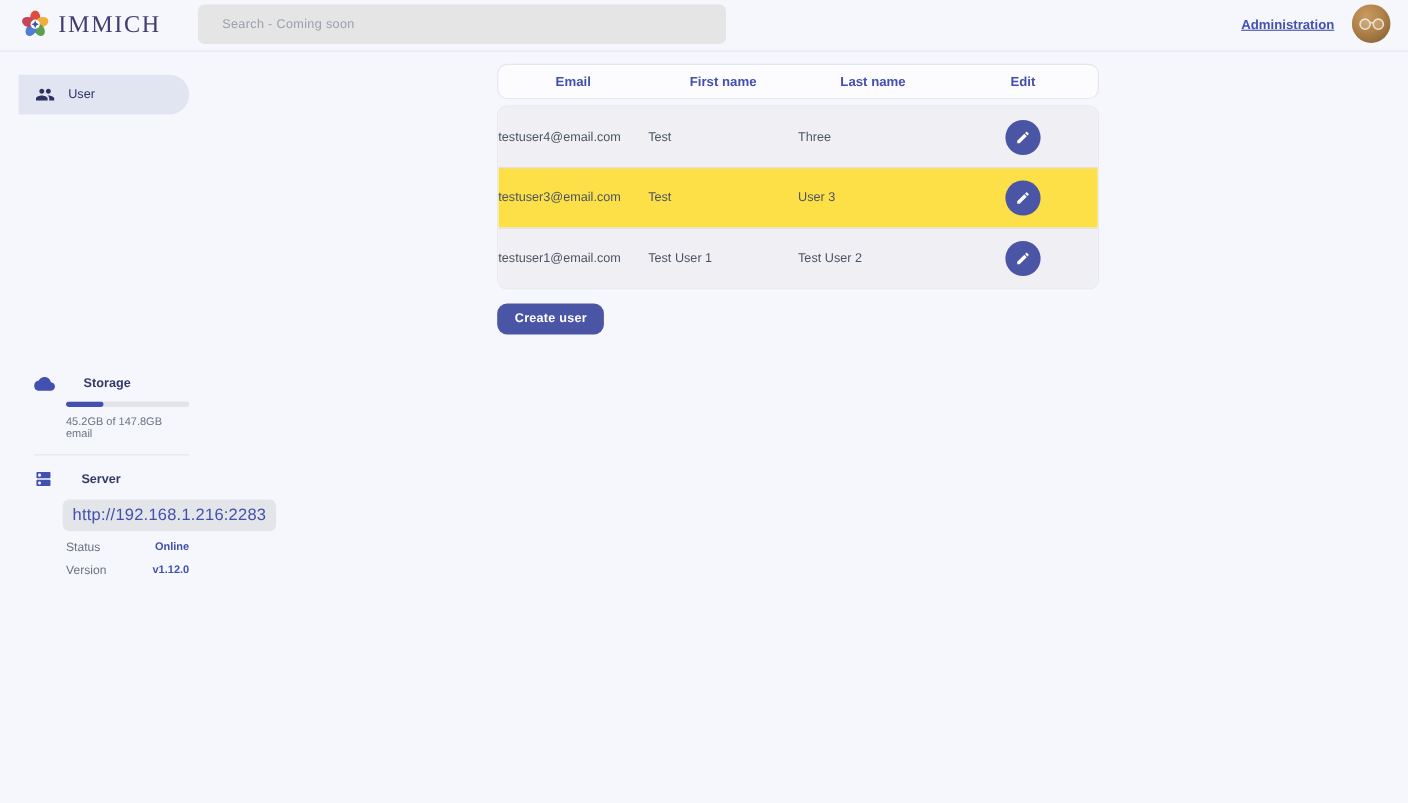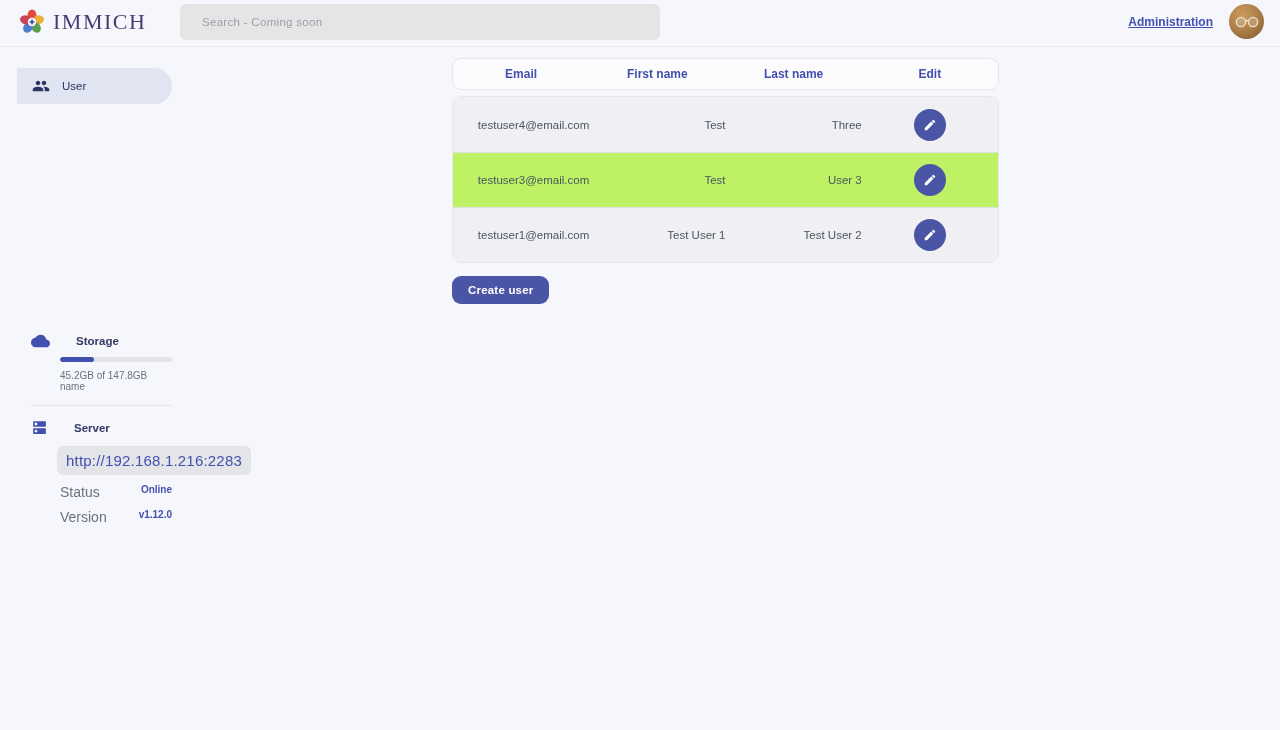--- a/index.html
+++ b/index.html
@@ -66,21 +66,21 @@
   }
   .progress-fill { height: 100%; border-radius: 3px; background: #4250af; width: 30%; }
   .usage-text { margin-top: 8px; font-size: 10px; color: #6b7280; }
   .s-divider { border: none; border-top: 1px solid #e2e4ea; margin: 13px 16px 13px 14px; }
   .url-pill {
     display: inline-block; margin-left: 40px; margin-top: 10px;
     background: #e4e5e9; border-radius: 6px; padding: 6px 9px;
     font-size: 15px; font-weight: normal; color: #4250af; letter-spacing: .2px;
   }
   .kv { display: flex; justify-content: space-between; margin: 9px 16px 0 43px; }
-  .kv .k { font-size: 14px; color: #6b7280; }
+  .kv .k { font-size: 11px; color: #6b7280; }
   .kv .v { font-size: 10px; font-weight: bold; color: #4250af; }
 
   
   .main { position: absolute; top: 47px; left: 171px; right: 0; bottom: 0; }
   .titlebar {
     height: 59px; border-bottom: 1px solid #e6e8ef;
     display: flex; align-items: center; padding-left: 22px;
   }
   .page-title { font-size: 15.5px; font-weight: bold; color: #4652ad; letter-spacing: .2px; }
   .content { padding: 11px 0 0 281px; }
@@ -98,22 +98,22 @@
   }
   .t-body {
     border: 1px solid #e5e7ee; border-radius: 9px; overflow: hidden; background: #fff;
   }
   .t-row {
     display: grid; grid-template-columns: repeat(4, 1fr); height: 55px;
     align-items: center;
   }
   .t-row + .t-row { border-top: 1px solid #dfe0e6; }
   .t-row.odd { background: #f0f0f4; }
-  .t-row.even { background: #bef264; }
-  .td { text-align: right; font-size: 11.5px; color: #4b5563; }
+  .t-row.even { background: #fde047; }
+  .td { text-align: left; font-size: 11.5px; color: #4b5563; }
   .td-edit { display: flex; justify-content: center; }
   .edit-btn {
     width: 32px; height: 32px; border-radius: 50%; border: none;
     background: #4a55a5; display: flex; align-items: center; justify-content: center;
     cursor: pointer;
   }
   .create-btn {
     margin-top: 13px; background: #4a55a5; color: #ffffff; border: none;
     border-radius: 9px; padding: 8px 16px; font-size: 11.5px; font-weight: bold;
     letter-spacing: .2px; cursor: pointer; font-family: "Liberation Sans", sans-serif;
@@ -181,21 +181,21 @@
           <svg width="19" height="14" viewBox="0 0 24 16" fill="#4250af">
             <path d="M19.35 6.04C18.67 2.59 15.64 0 12 0 9.11 0 6.6 1.64 5.35 4.04 2.34 4.36 0 6.91 0 10c0 3.31 2.69 6 6 6h13c2.76 0 5-2.24 5-5 0-2.64-2.05-4.78-4.65-4.96z"></path>
           </svg>
         </span>
         <span class="s-title">Storage</span>
       </div>
       <div class="s-indent">
         <div class="progress-track">
           <div class="progress-fill" style="width: 30.6%;"></div>
         </div>
-        <div class="usage-text">45.2GB of 147.8GB name</div>
+        <div class="usage-text">45.2GB of 147.8GB email</div>
       </div>
 
       <hr class="s-divider">
 
       
       <div class="s-row">
         <span>
           <svg width="17" height="17" viewBox="0 0 24 24" fill="#4250af">
             <path d="M20 13H4c-.55 0-1 .45-1 1v6c0 .55.45 1 1 1h16c.55 0 1-.45 1-1v-6c0-.55-.45-1-1-1zM7 19c-1.1 0-2-.9-2-2s.9-2 2-2 2 .9 2 2-.9 2-2 2zM20 3H4c-.55 0-1 .45-1 1v6c0 .55.45 1 1 1h16c.55 0 1-.45 1-1V4c0-.55-.45-1-1-1zM7 9c-1.1 0-2-.9-2-2s.9-2 2-2 2 .9 2 2-.9 2-2 2z"></path>
             <rect x="10" y="6" width="8" height="2" rx="1"></rect>

